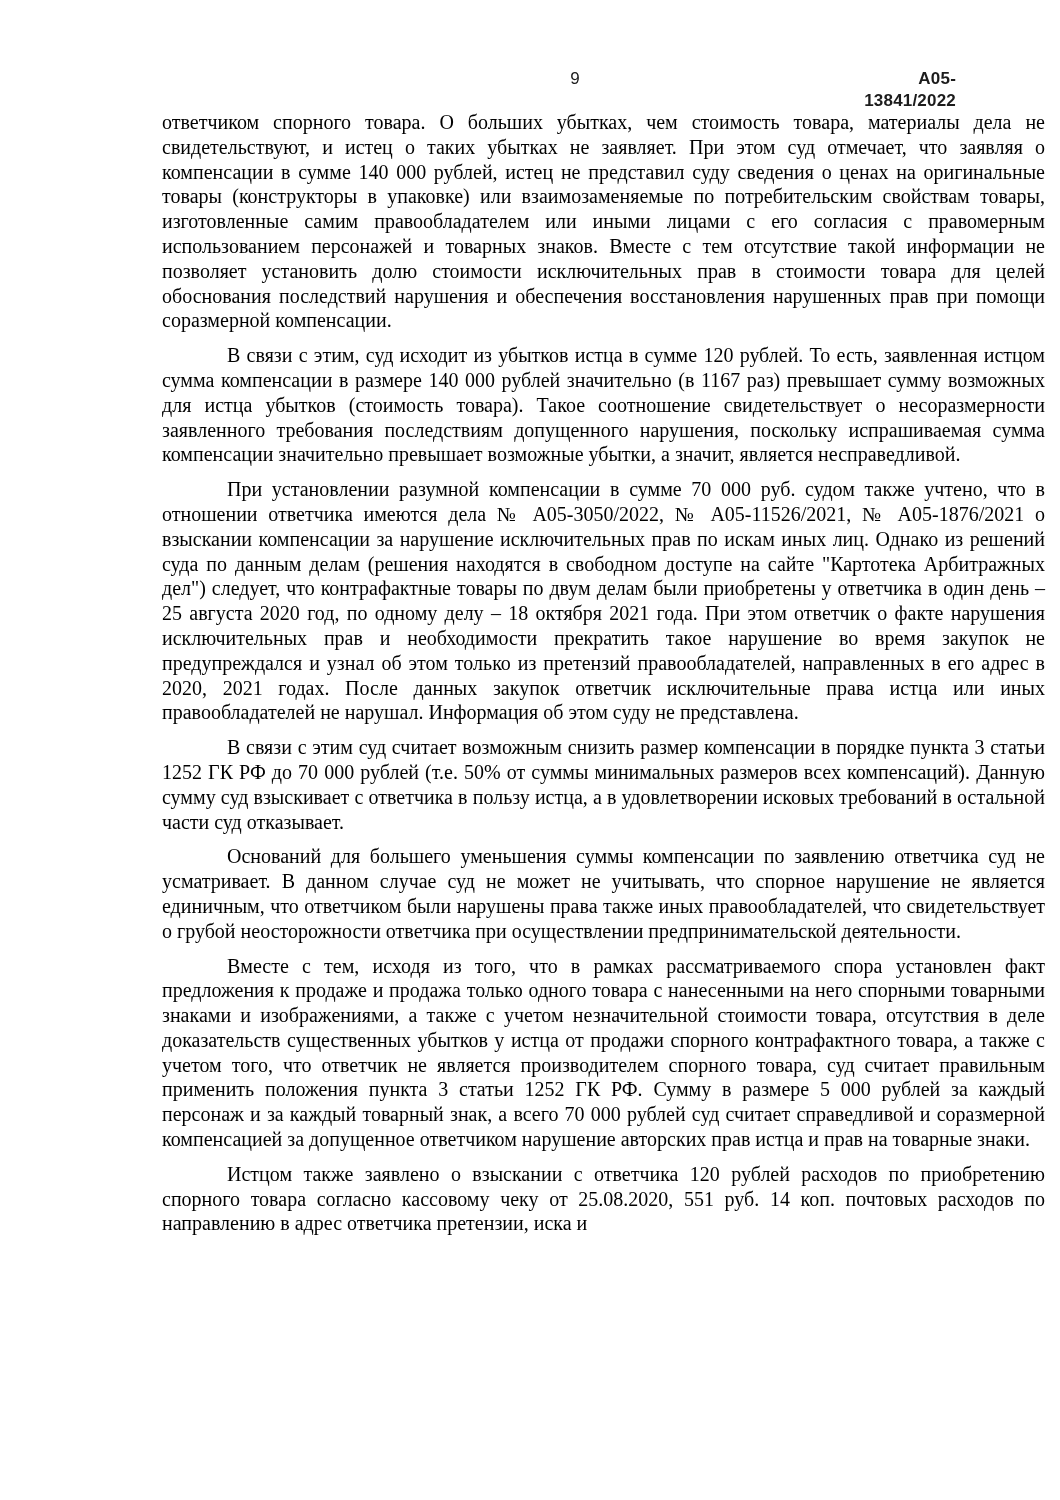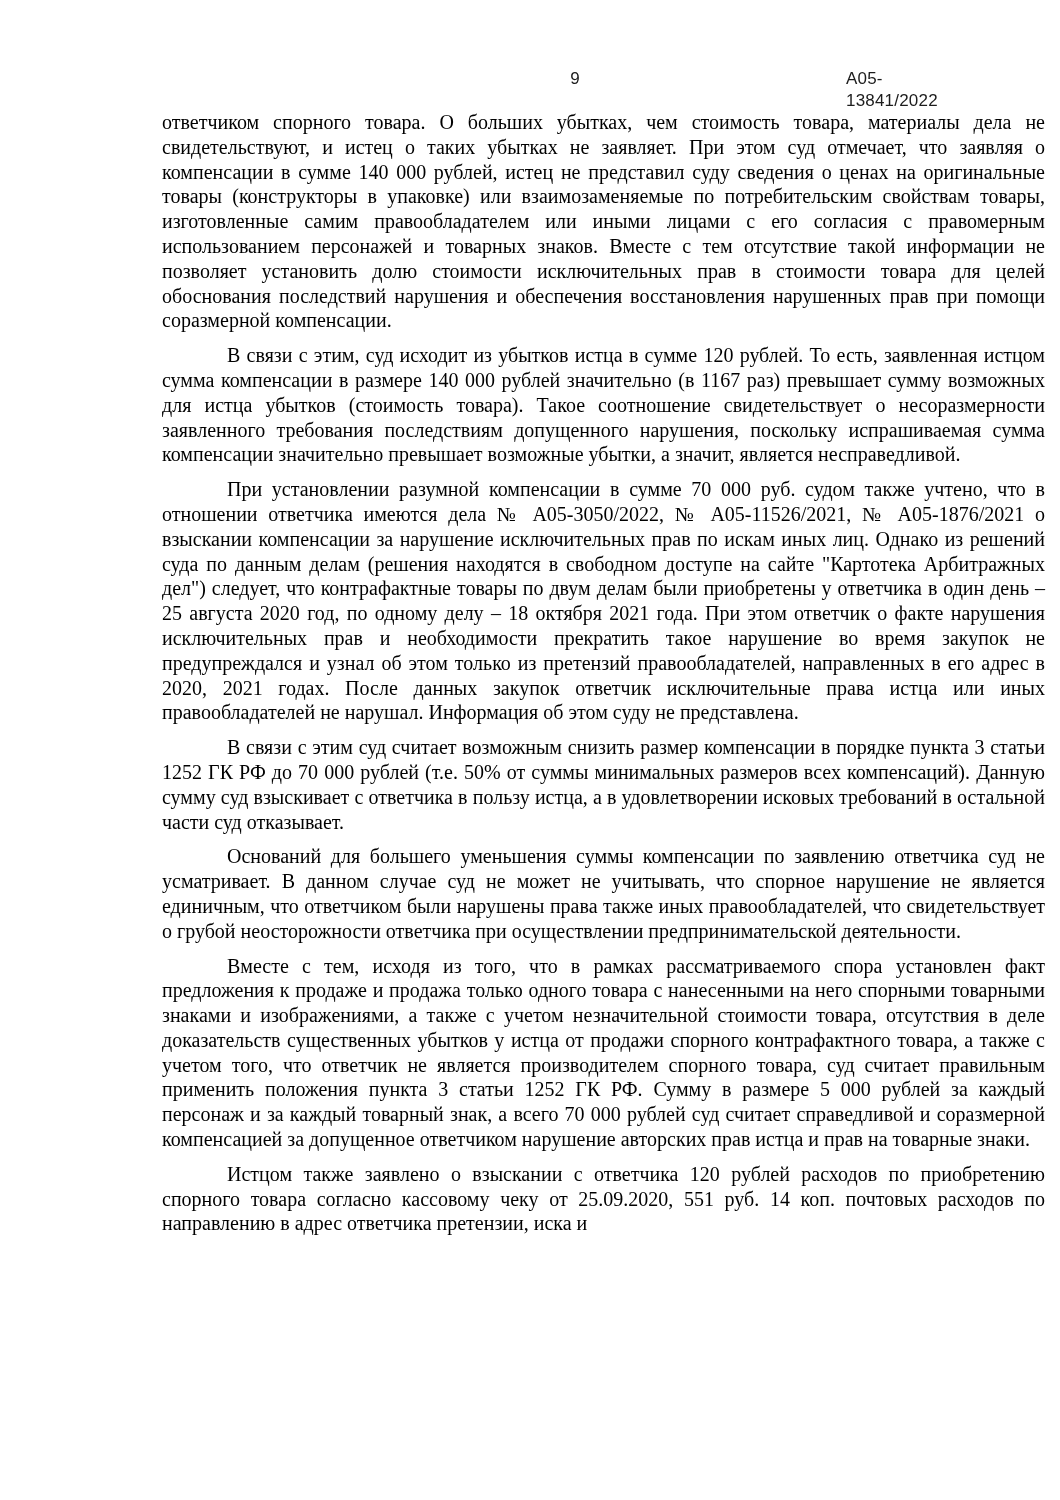--- a/index.html
+++ b/index.html
@@ -28,22 +28,23 @@
   .page-num {
     position: absolute;
     left: 540px;
     width: 70px;
     text-align: center;
   }
   .case-num {
     position: absolute;
     left: 846px;
     width: 110px;
-    text-align: left;
+    text-align: right;
     letter-spacing: 0.2px;
+    font-weight: bold;
   }
   .content {
     position: absolute;
     left: 162px;
     top: 110px;
     width: 883px;
     font-family: "Liberation Serif", serif;
     font-size: 20px;
     line-height: 24.8px;
     color: #000000;
@@ -67,16 +68,16 @@
     <span class="case-num">А05-13841/2022</span>
   </div>
 
   <div class="content">
     <p class="no-indent">ответчиком спорного товара. О больших убытках, чем стоимость товара, материалы дела не свидетельствуют, и истец о таких убытках не заявляет. При этом суд отмечает, что заявляя о компенсации в сумме 140 000 рублей, истец не представил суду сведения о ценах на оригинальные товары (конструкторы в упаковке) или взаимозаменяемые по потребительским свойствам товары, изготовленные самим правообладателем или иными лицами с его согласия с правомерным использованием персонажей и товарных знаков. Вместе с тем отсутствие такой информации не позволяет установить долю стоимости исключительных прав в стоимости товара для целей обоснования последствий нарушения и обеспечения восстановления нарушенных прав при помощи соразмерной компенсации.</p>
     <p>В связи с этим, суд исходит из убытков истца в сумме 120 рублей. То есть, заявленная истцом сумма компенсации в размере 140 000 рублей значительно (в 1167 раз) превышает сумму возможных для истца убытков (стоимость товара). Такое соотношение свидетельствует о несоразмерности заявленного требования последствиям допущенного нарушения, поскольку испрашиваемая сумма компенсации значительно превышает возможные убытки, а значит, является несправедливой.</p>
     <p>При установлении разумной компенсации в сумме 70 000 руб. судом также учтено, что в отношении ответчика имеются дела № А05-3050/2022, № А05-11526/2021, № А05-1876/2021 о взыскании компенсации за нарушение исключительных прав по искам иных лиц. Однако из решений суда по данным делам (решения находятся в свободном доступе на сайте "Картотека Арбитражных дел") следует, что контрафактные товары по двум делам были приобретены у ответчика в один день – 25 августа 2020 год, по одному делу – 18 октября 2021 года. При этом ответчик о факте нарушения исключительных прав и необходимости прекратить такое нарушение во время закупок не предупреждался и узнал об этом только из претензий правообладателей, направленных в его адрес в 2020, 2021 годах. После данных закупок ответчик исключительные права истца или иных правообладателей не нарушал. Информация об этом суду не представлена.</p>
     <p>В связи с этим суд считает возможным снизить размер компенсации в порядке пункта 3 статьи 1252 ГК РФ до 70 000 рублей (т.е. 50% от суммы минимальных размеров всех компенсаций). Данную сумму суд взыскивает с ответчика в пользу истца, а в удовлетворении исковых требований в остальной части суд отказывает.</p>
     <p>Оснований для большего уменьшения суммы компенсации по заявлению ответчика суд не усматривает. В данном случае суд не может не учитывать, что спорное нарушение не является единичным, что ответчиком были нарушены права также иных правообладателей, что свидетельствует о грубой неосторожности ответчика при осуществлении предпринимательской деятельности.</p>
     <p>Вместе с тем, исходя из того, что в рамках рассматриваемого спора установлен факт предложения к продаже и продажа только одного товара с нанесенными на него спорными товарными знаками и изображениями, а также с учетом незначительной стоимости товара, отсутствия в деле доказательств существенных убытков у истца от продажи спорного контрафактного товара, а также с учетом того, что ответчик не является производителем спорного товара, суд считает правильным применить положения пункта 3 статьи 1252 ГК РФ. Сумму в размере 5 000 рублей за каждый персонаж и за каждый товарный знак, а всего 70 000 рублей суд считает справедливой и соразмерной компенсацией за допущенное ответчиком нарушение авторских прав истца и прав на товарные знаки.</p>
-    <p>Истцом также заявлено о взыскании с ответчика 120 рублей расходов по приобретению спорного товара согласно кассовому чеку от 25.09.2020, 551 руб. 14 коп. почтовых расходов по направлению в адрес ответчика претензии, иска и</p>
+    <p>Истцом также заявлено о взыскании с ответчика 120 рублей расходов по приобретению спорного товара согласно кассовому чеку от 25.08.2020, 551 руб. 14 коп. почтовых расходов по направлению в адрес ответчика претензии, иска и</p>
   </div>
 
 </div>
 
 </body></html>

